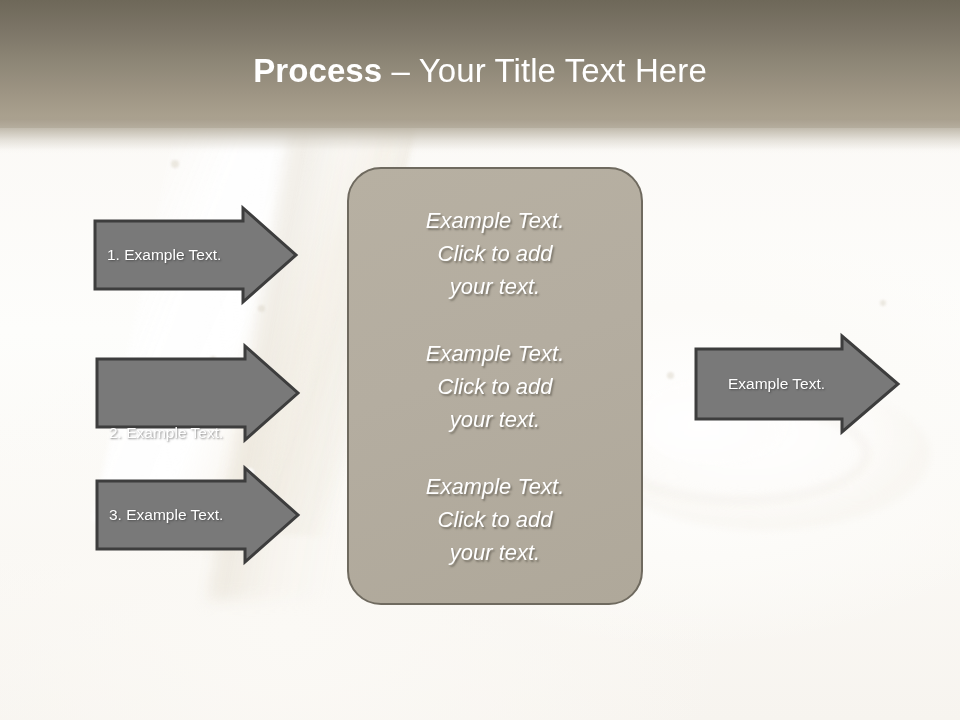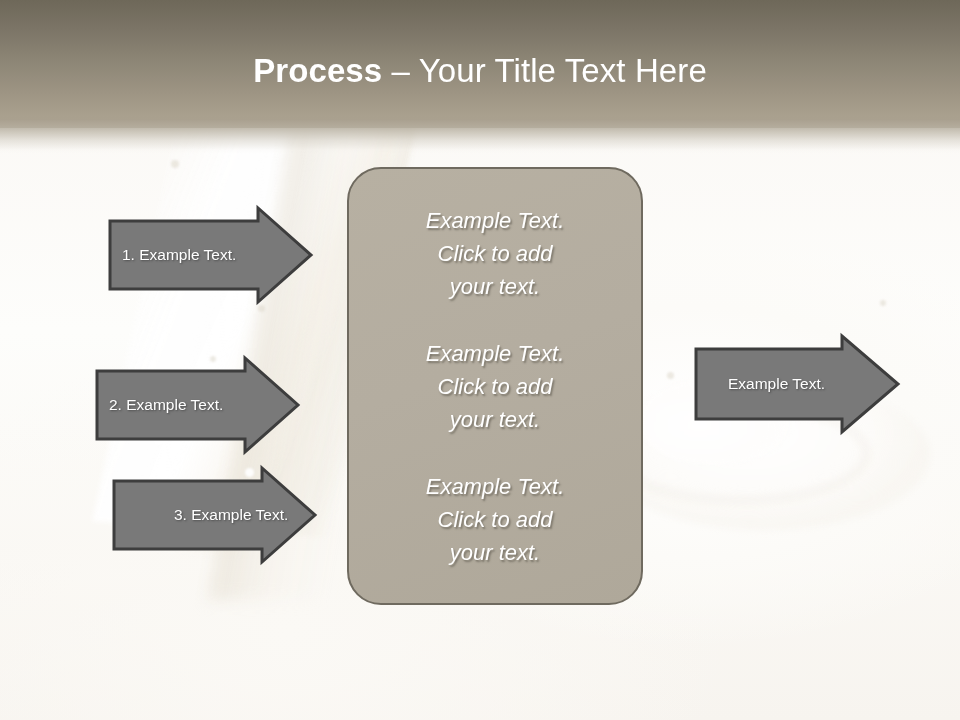--- a/index.html
+++ b/index.html
@@ -176,23 +176,23 @@
   .arrow-label {
     position: relative;
     color: #ffffff;
     font-size: 15.5px;
     line-height: 18px;
     white-space: nowrap;
     text-shadow: 1px 1px 2px rgba(40,40,40,0.55);
     z-index: 2;
   }
 
-  .arrow-l1 { left: 108px;  top: 206px; width: 205px; height: 98px; }
-  .arrow-l2 { left: 95px;  top: 356px; width: 205px; height: 98px; }
-  .arrow-l3 { left: 112px;  top: 466px; width: 205px; height: 98px; padding-left: 48px; }
+  .arrow-l1 { left: 93px;  top: 206px; width: 205px; height: 98px; }
+  .arrow-l2 { left: 95px;  top: 344px; width: 205px; height: 98px; align-items: flex-end; }
+  .arrow-l3 { left: 95px;  top: 466px; width: 205px; height: 98px; }
   .arrow-l1 .arrow-label,
   .arrow-l2 .arrow-label,
   .arrow-l3 .arrow-label { margin-left: 14px; margin-top: 0; }
 
   .arrow-r1 { left: 694px; top: 334px; width: 206px; height: 100px; }
   .arrow-r1 .arrow-label { margin-left: 34px; }
 
   
   .panel {
     position: absolute;

